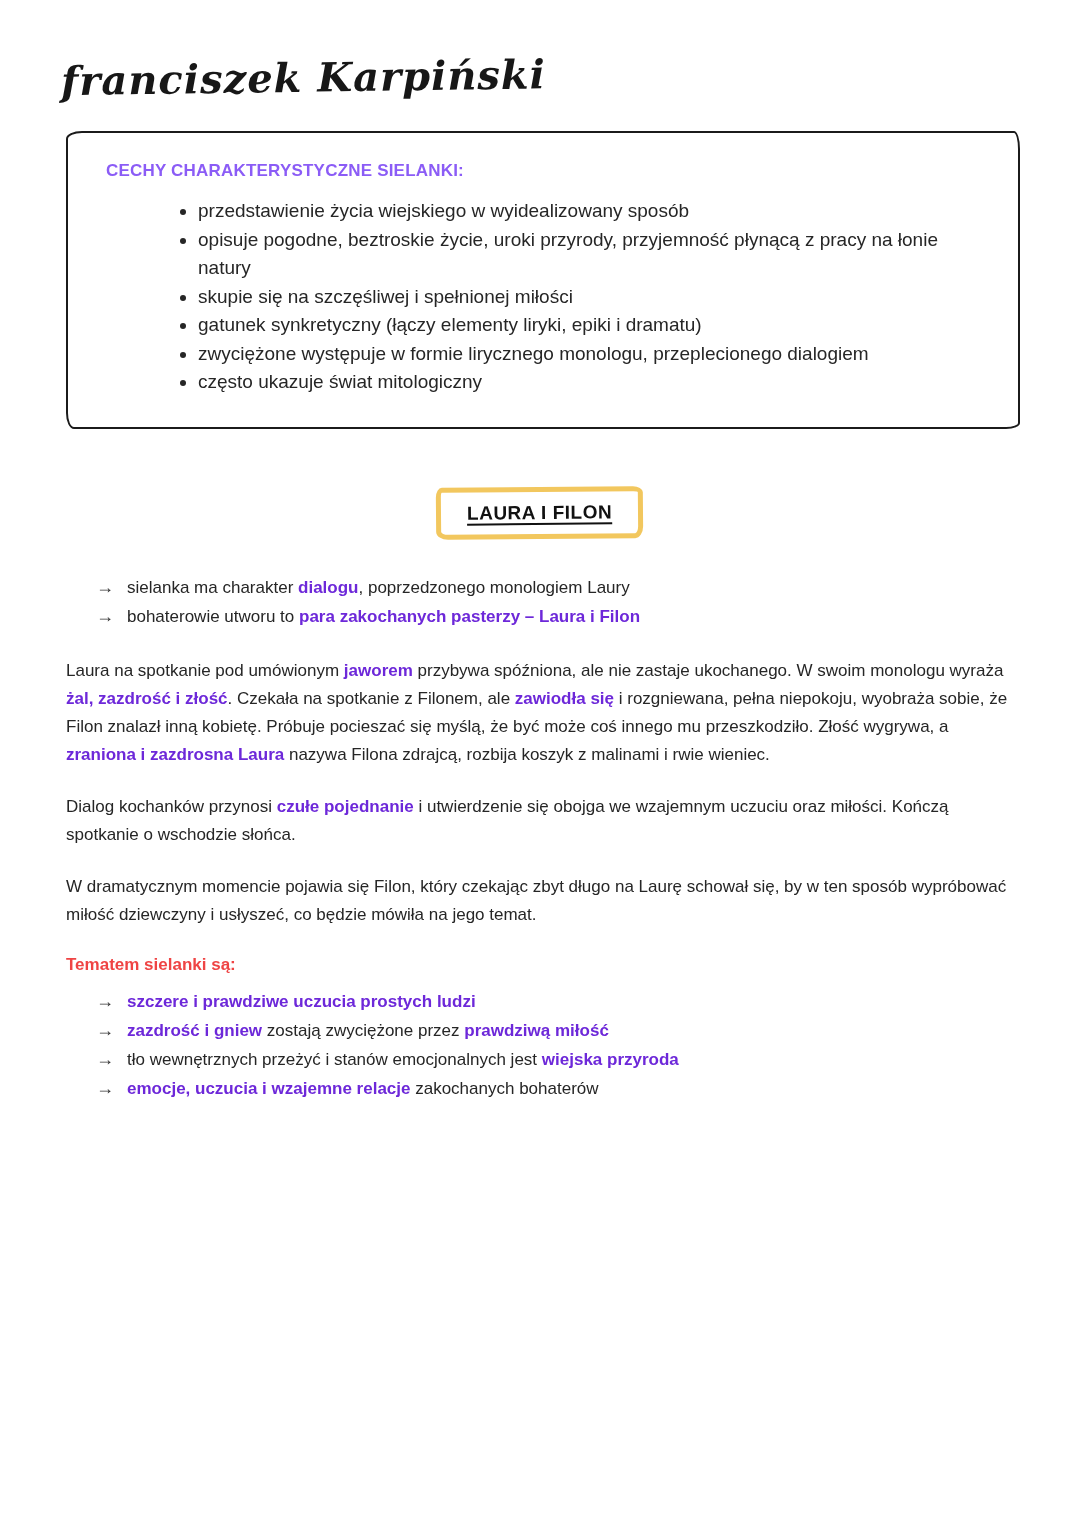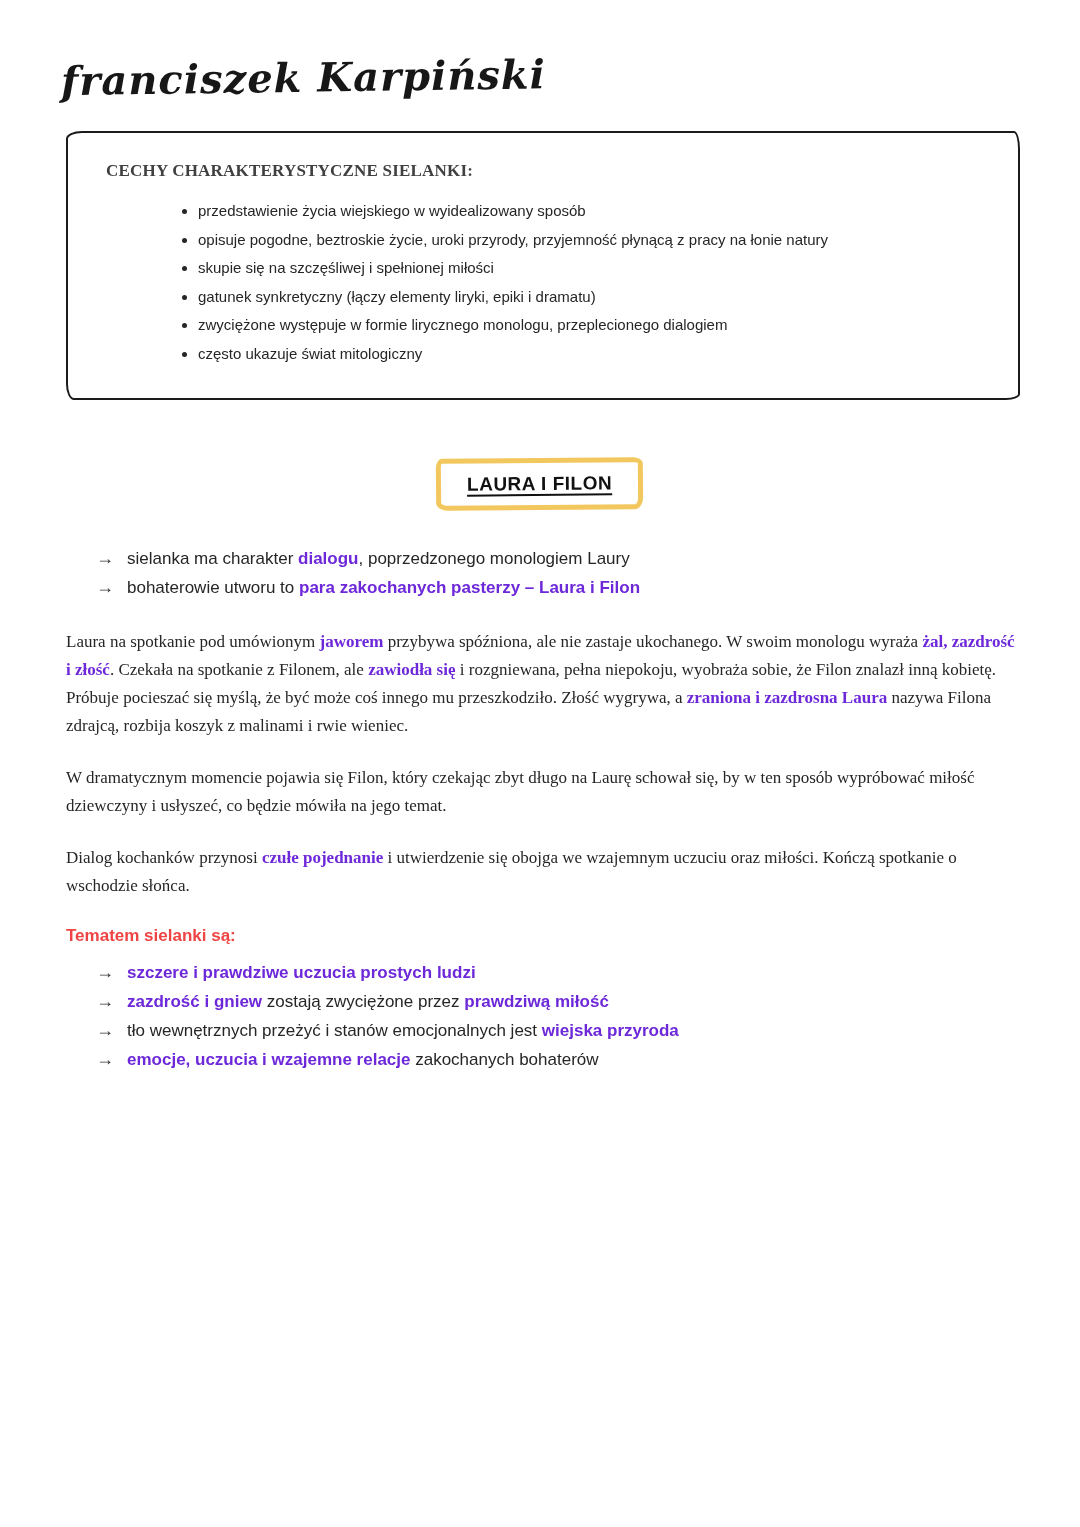--- a/index.html
+++ b/index.html
@@ -39,30 +39,29 @@
     border:2.5px solid var(--ink);
     border-radius:16px 6px 14px 8px / 8px 18px 6px 16px;
     padding:28px 40px 30px 38px;
     box-sizing:border-box;
     min-height:250px;
   }
   .box-heading{
     font-weight:700;
     font-size:17px;
     letter-spacing:0.2px;
-    color:#404040;
-    font-family:Liberation Serif, serif;
+    color:#8b5cf6;
   }
   .bullets{
     margin:16px 0 0 0;
     padding:0 0 0 92px;
     list-style:disc;
   }
   .bullets li{
-    font-size:15px;
+    font-size:19px;
     line-height:28.5px;
     color:var(--text);
   }
   
   .section-title-wrap{
     margin-top:58px;
     text-align:center;
   }
   .yellow-box{
     display:inline-block;
@@ -96,21 +95,20 @@
     font-size:18px;
     color:#333;
     line-height:29px;
   }
   
   .para{
     margin:24px 62px 0 66px;
     font-size:17px;
     line-height:28px;
     color:var(--text);
-    font-family:Liberation Serif, serif;
   }
   .para.first{margin-top:26px;}
   .themes-heading{
     margin:26px 62px 0 66px;
     font-size:17px;
     font-weight:700;
     color:#ef4444;
   }
   b{font-weight:700;color:#6d28d9;}
 </style>
@@ -144,22 +142,22 @@
       <span class="arrow">→</span>
       <span class="rich"><span>sielanka ma charakter </span><b>dialogu</b><span>, poprzedzonego monologiem Laury</span></span>
     </div>
     <div class="arrow-item">
       <span class="arrow">→</span>
       <span class="rich"><span>bohaterowie utworu to </span><b>para zakochanych pasterzy – Laura i Filon</b></span>
     </div>
   </div>
 
   <p class="para first"><span>Laura na spotkanie pod umówionym </span><b>jaworem</b><span> przybywa spóźniona, ale nie zastaje ukochanego. W swoim monologu wyraża </span><b>żal, zazdrość i złość</b><span>. Czekała na spotkanie z Filonem, ale </span><b>zawiodła się</b><span> i rozgniewana, pełna niepokoju, wyobraża sobie, że Filon znalazł inną kobietę. Próbuje pocieszać się myślą, że być może coś innego mu przeszkodziło. Złość wygrywa, a </span><b>zraniona i zazdrosna Laura</b><span> nazywa Filona zdrajcą, rozbija koszyk z malinami i rwie wieniec.</span></p>
+  <p class="para"><span>Dialog kochanków przynosi </span><b>czułe pojednanie</b><span> i utwierdzenie się obojga we wzajemnym uczuciu oraz miłości. Kończą spotkanie o wschodzie słońca.</span></p>
   <p class="para"><span>W dramatycznym momencie pojawia się Filon, który czekając zbyt długo na Laurę schował się, by w ten sposób wypróbować miłość dziewczyny i usłyszeć, co będzie mówiła na jego temat.</span></p>
-  <p class="para"><span>Dialog kochanków przynosi </span><b>czułe pojednanie</b><span> i utwierdzenie się obojga we wzajemnym uczuciu oraz miłości. Kończą spotkanie o wschodzie słońca.</span></p>
 
   <p class="themes-heading">Tematem sielanki są:</p>
 
   <div class="arrow-list themes">
     <div class="arrow-item">
       <span class="arrow">→</span>
       <span class="rich"><b>szczere i prawdziwe uczucia prostych ludzi</b></span>
     </div>
     <div class="arrow-item">
       <span class="arrow">→</span>

